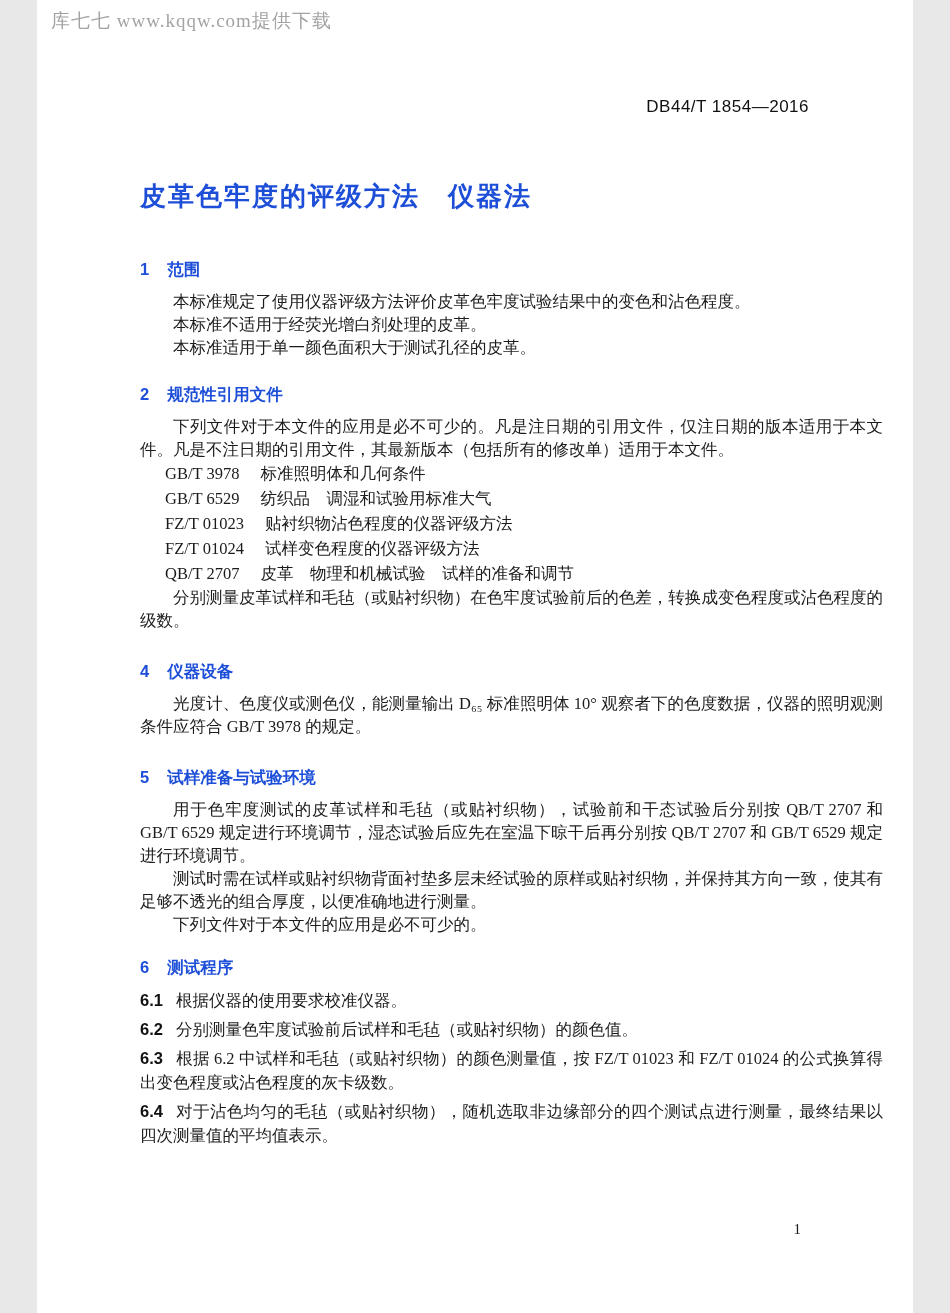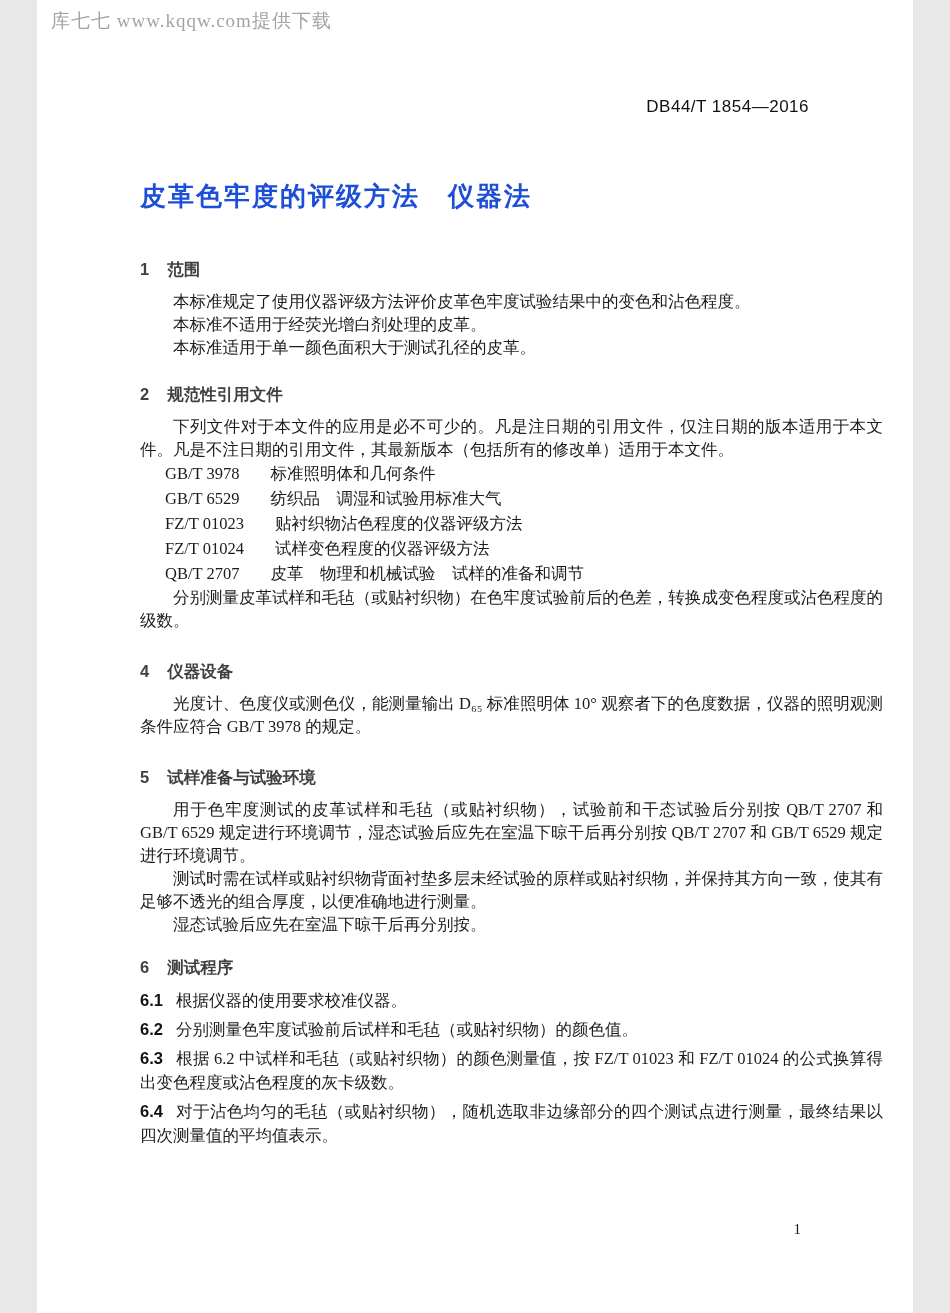--- a/index.html
+++ b/index.html
@@ -46,42 +46,42 @@
     font-size: 26px;
     letter-spacing: 2px;
     line-height: 36px;
     color: #1d4ed8;
   }
   .section-heading {
     font-family: "Liberation Sans", "DejaVu Sans", sans-serif;
     font-weight: bold;
     font-size: 16.5px;
     line-height: 23px;
-    color: #404040;
+    color: #1d4ed8;
     margin: 0 0 9px 0;
   }
   .section-heading .sec-num { margin-right: 18px; }
   .mt-title { margin-top: 44px; }
   .mt-lg { margin-top: 24px; }
   .mt-md { margin-top: 18px; }
   .mt-sm { margin-top: 28px; }
   .mt-s6 { margin-top: 20px; }
   .para {
     margin: 0;
     font-size: 16.5px;
     line-height: 23px;
     text-align: justify;
     text-indent: 2em;
   }
   .ref-item {
     font-size: 16.5px;
     line-height: 25px;
     padding-left: 25px;
   }
-  .ref-code { margin-right: 31px; white-space: nowrap; }
+  .ref-code { margin-right: 21px; white-space: nowrap; }
   .clause {
     margin: 0 0 4px 0;
     font-size: 16.5px;
     line-height: 24px;
     text-align: justify;
   }
   .clause-num {
     font-family: "Liberation Sans", "DejaVu Sans", sans-serif;
     font-weight: bold;
     margin-right: 13px;
@@ -140,21 +140,21 @@
     <div class="section-heading mt-sm">
       <span class="sec-num">4</span><span>仪器设备</span>
     </div>
     <p class="para">光度计、色度仪或测色仪，能测量输出 D₆₅ 标准照明体 10° 观察者下的色度数据，仪器的照明观测条件应符合 GB/T 3978 的规定。</p>
 
     <div class="section-heading mt-sm">
       <span class="sec-num">5</span><span>试样准备与试验环境</span>
     </div>
     <p class="para">用于色牢度测试的皮革试样和毛毡（或贴衬织物），试验前和干态试验后分别按 QB/T 2707 和 GB/T 6529 规定进行环境调节，湿态试验后应先在室温下晾干后再分别按 QB/T 2707 和 GB/T 6529 规定进行环境调节。</p>
     <p class="para">测试时需在试样或贴衬织物背面衬垫多层未经试验的原样或贴衬织物，并保持其方向一致，使其有足够不透光的组合厚度，以便准确地进行测量。</p>
-    <p class="para">湿态试验后应先在室温下晾干后再分别按。</p>
+    <p class="para">下列文件对于本文件的应用是必不可少的。</p>
 
     <div class="section-heading mt-s6">
       <span class="sec-num">6</span><span>测试程序</span>
     </div>
     <p class="clause">
       <span class="clause-num">6.1</span><span>根据仪器的使用要求校准仪器。</span>
     </p>
     <p class="clause">
       <span class="clause-num">6.2</span><span>分别测量色牢度试验前后试样和毛毡（或贴衬织物）的颜色值。</span>
     </p>

